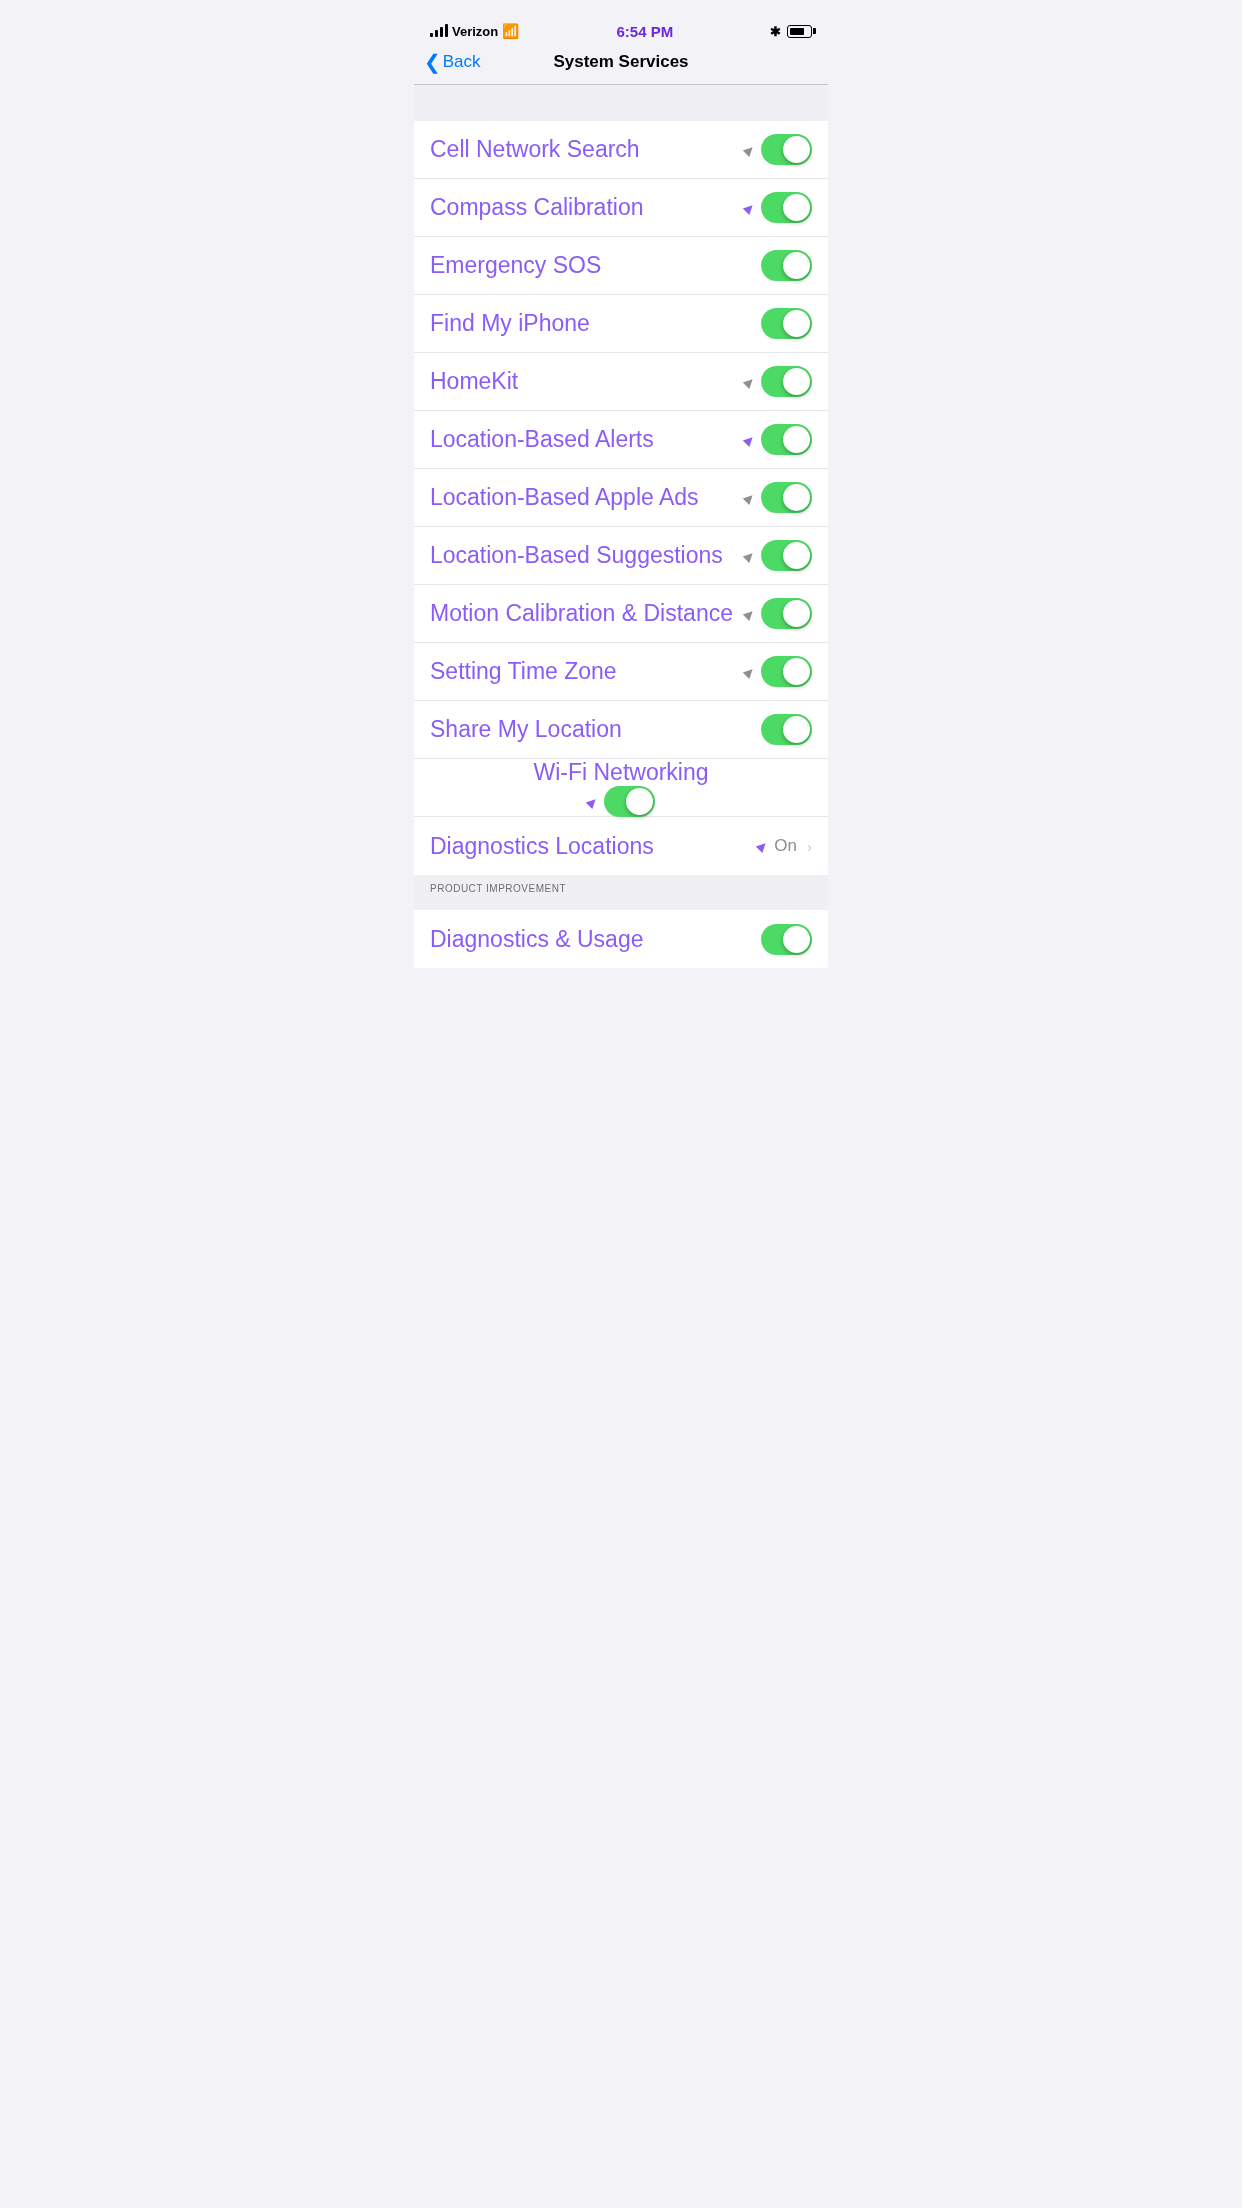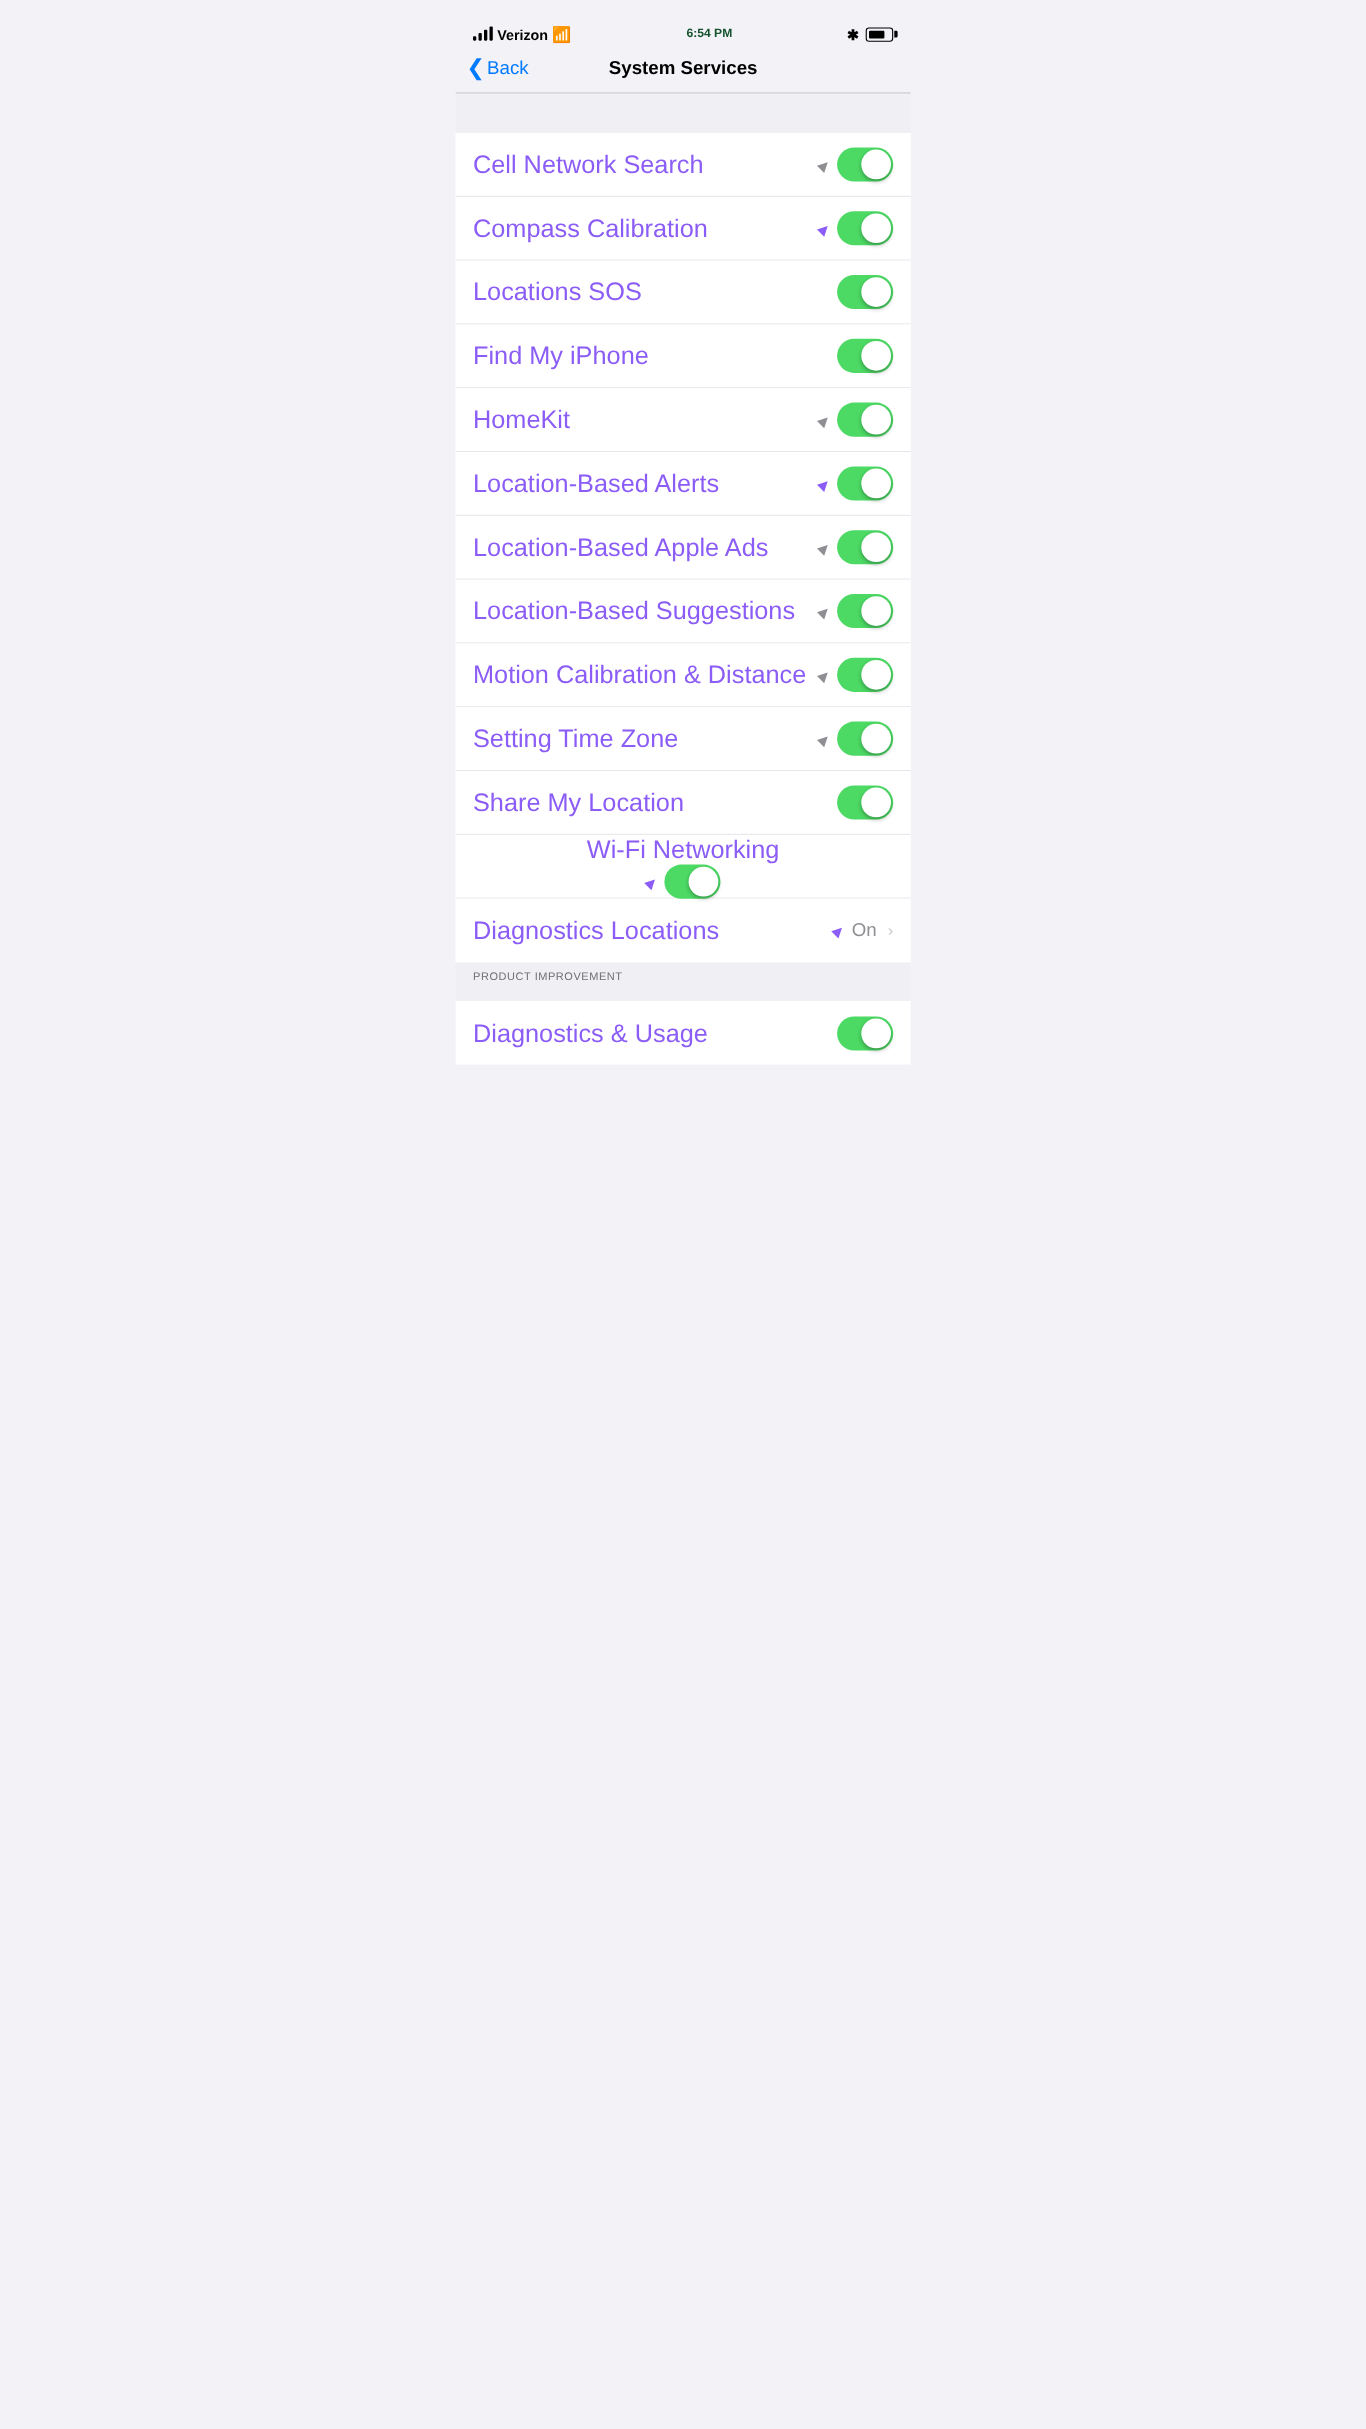--- a/index.html
+++ b/index.html
@@ -36,23 +36,23 @@
       align-items: flex-end;
       gap: 2px;
       height: 12px;
     }
     .signal-bars span {
       background: #000;
       width: 3px;
       border-radius: 1px;
     }
     .status-center {
-      font-size: 11px;
+      font-size: 15px;
       font-weight: 600;
-      color: #14532d;
+      color: #6d28d9;
     }
     .status-right {
       display: flex;
       align-items: center;
       gap: 6px;
     }
     .battery-icon {
       width: 25px;
       height: 13px;
       border: 1.5px solid #000;
@@ -260,21 +260,21 @@
       <div class="row-right">
         <span class="loc-arrow purple" style="font-size: 12px; transform: rotate(-45deg); display: inline-block;">▶</span>
         <div class="toggle">
           <div class="toggle-track">
             <div class="toggle-thumb"></div>
           </div>
         </div>
       </div>
     </div>
     <div class="settings-row" style="border-bottom: 1px solid rgb(229, 229, 234);">
-      <span class="row-label">Locations SOS</span>
+      <span class="row-label">Emergency SOS</span>
       <div class="row-right">
         <div class="toggle">
           <div class="toggle-track">
             <div class="toggle-thumb"></div>
           </div>
         </div>
       </div>
     </div>
     <div class="settings-row" style="border-bottom: 1px solid rgb(229, 229, 234);">
       <span class="row-label">Find My iPhone</span>

